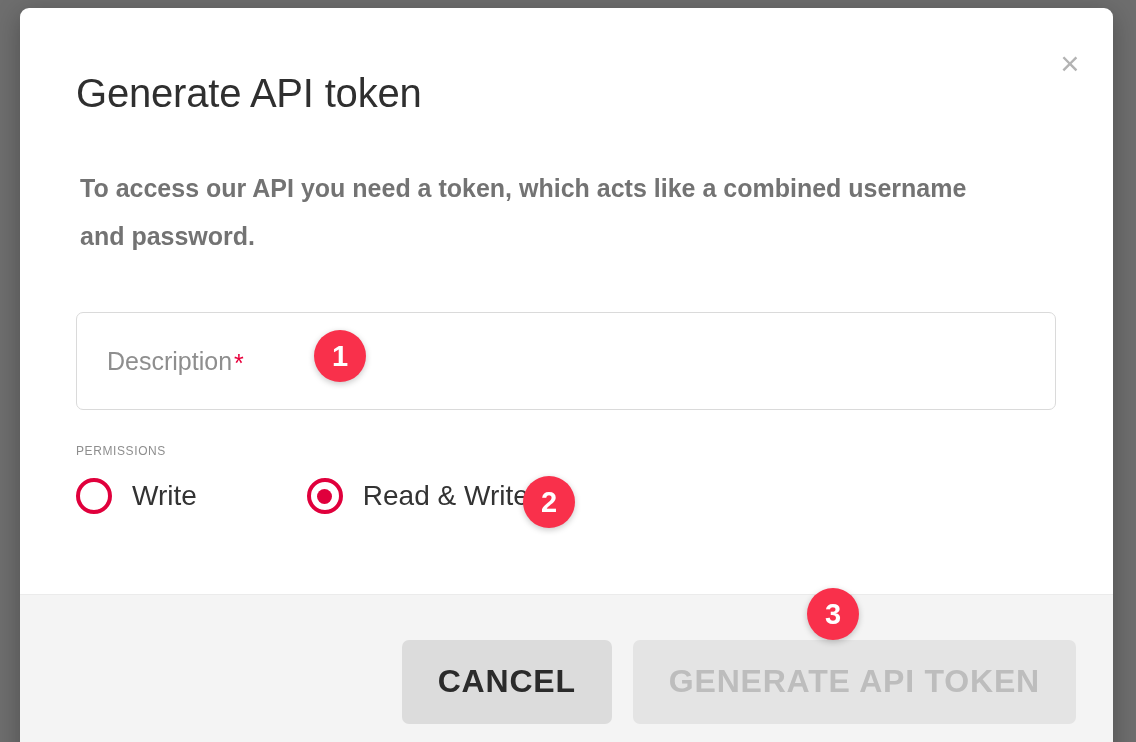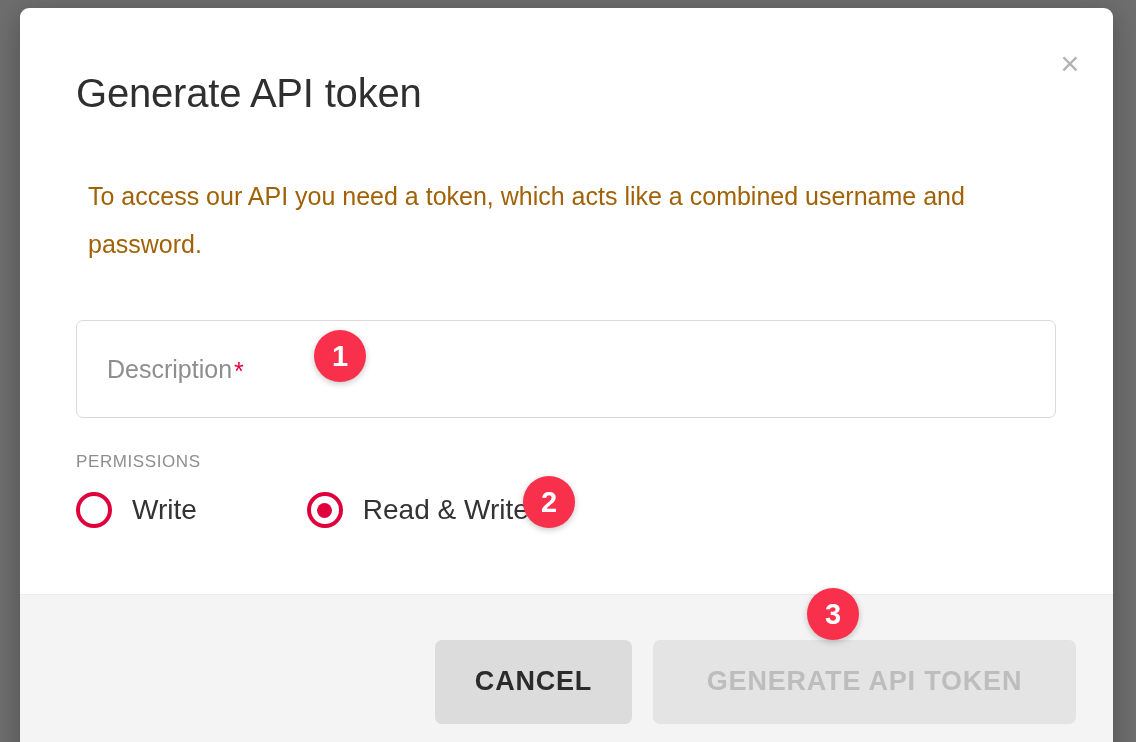--- a/index.html
+++ b/index.html
@@ -66,27 +66,27 @@
     margin: 0;
     padding-top: 62px;
     font-size: 40px;
     font-weight: 400;
     color: #2f2f2f;
     letter-spacing: -0.2px;
     line-height: 1.15;
   }
 
   .intro {
-    margin: 12px;
+    margin: 4px;
     padding-top: 44px;
     font-size: 25px;
     line-height: 48px;
-    color: #a16207;
+    color: #737373;
     max-width: 910px;
-    font-weight: 400;
+    font-weight: 700;
   }
 
   
   .field-wrap {
     position: relative;
     margin-top: 52px;
   }
   .text-input {
     box-sizing: border-box;
     display: block;
@@ -121,21 +121,21 @@
     font-size: 25px;
     margin-left: 2px;
     line-height: 1;
     position: relative;
     top: 2px;
   }
 
   
   .perm-label {
     margin-top: 34px;
-    font-size: 17px;
+    font-size: 12px;
     letter-spacing: 0.6px;
     color: #8e8e8e;
     text-transform: uppercase;
   }
 
   .radio-row {
     position: relative;
     margin-top: 20px;
     display: flex;
     align-items: center;
@@ -190,21 +190,21 @@
     justify-content: flex-end;
     padding-right: 37px;
     box-sizing: border-box;
   }
 
   .btn {
     border: none;
     border-radius: 7px;
     height: 84px;
     font-family: "Liberation Sans", sans-serif;
-    font-size: 27px;
+    font-size: 32px;
     font-weight: bold;
     letter-spacing: 0.8px;
     text-transform: uppercase;
     cursor: pointer;
     padding: 0 36px;
     box-sizing: border-box;
   }
   .btn-cancel {
     background: #dcdcdc;
     color: #2b2b2b;

